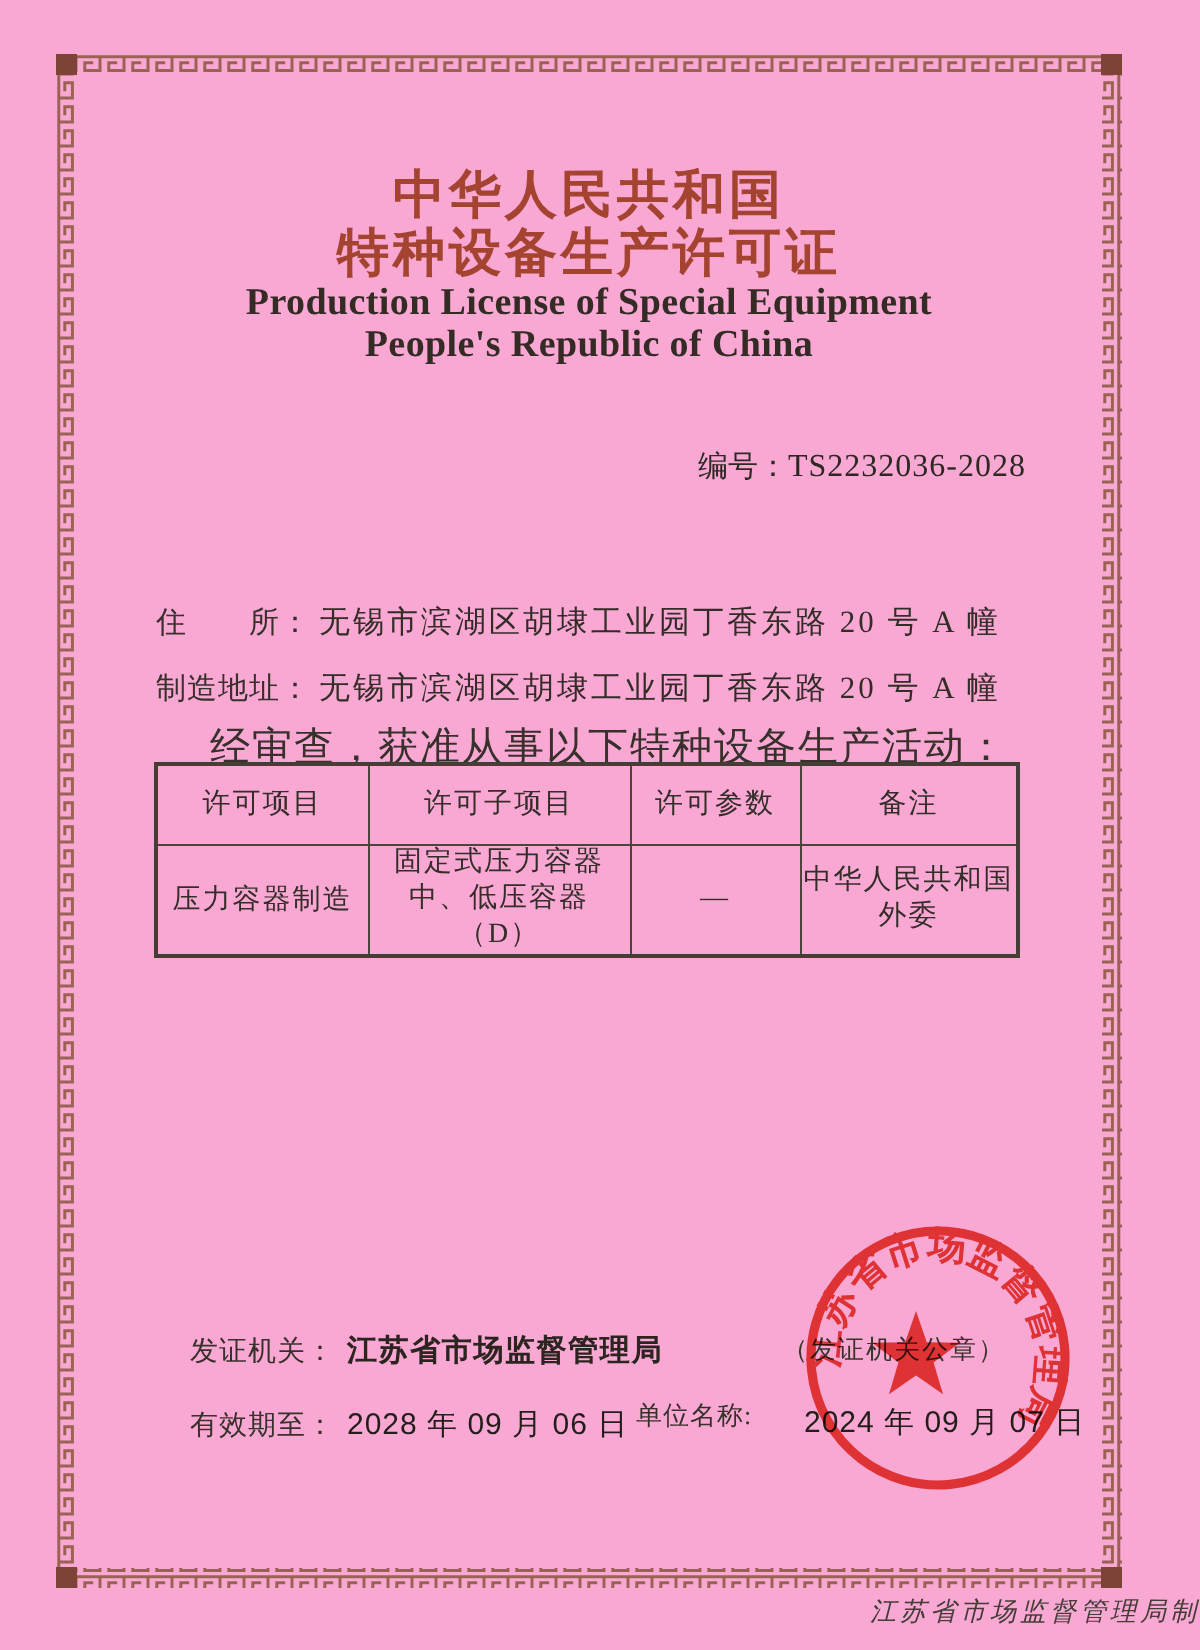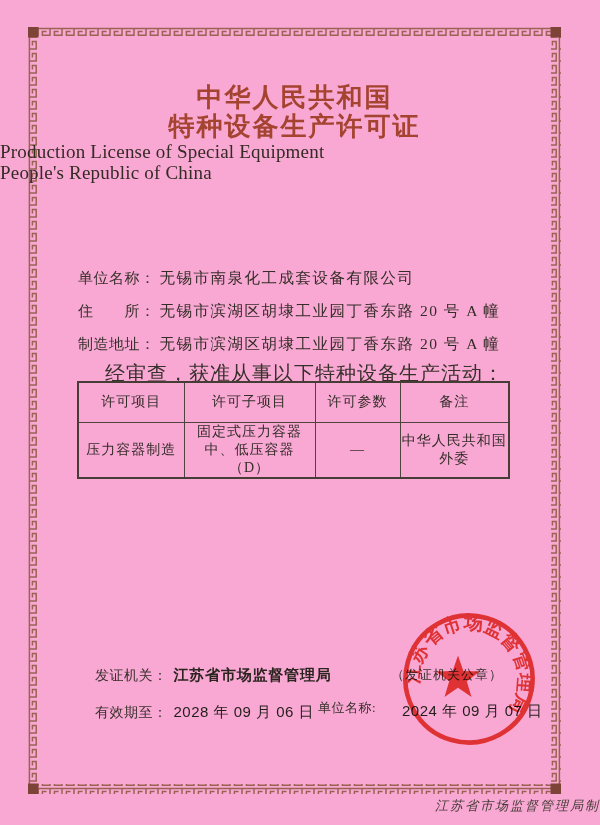--- a/index.html
+++ b/index.html
@@ -17,22 +17,22 @@
   .abs{position:absolute;}
   
   .border-frame{position:absolute;left:28px;top:27px;}
   
   .title-cn{
     left:0;width:589px;text-align:center;
     font-size:26px;font-weight:700;color:#a4432f;
     letter-spacing:2px;line-height:27px;white-space:nowrap;
   }
   .title-en{
-    left:0;width:589px;
-    font-size:19px;font-weight:400;color:#352b25;
+    left:0;width:589px;text-align:center;
+    font-size:19px;font-weight:700;color:#352b25;
     letter-spacing:0.2px;line-height:20px;white-space:nowrap;
   }
   
   .license-no{
     top:224px;right:87px;font-size:15px;color:#2e2823;white-space:nowrap;
   }
   .license-no .num{font-size:16px;letter-spacing:0.5px;}
   
   .field{position:absolute;left:78px;white-space:nowrap;color:#38302a;}
   .flabel{font-size:15px;letter-spacing:0.5px;}
@@ -108,24 +108,24 @@
     <rect x="522.5" y="0" width="10.5" height="10.5" fill="#7c4336"></rect>
     <rect x="0" y="756.5" width="10.5" height="10.5" fill="#7c4336"></rect>
     <rect x="522.5" y="756.5" width="10.5" height="10.5" fill="#7c4336"></rect>
   </svg>
 
   <div class="abs title-cn" style="top:84px">中华人民共和国</div>
   <div class="abs title-cn" style="top:113px">特种设备生产许可证</div>
   <div class="abs title-en" style="top:142px">Production License of Special Equipment</div>
   <div class="abs title-en" style="top:163px">People's Republic of China</div>
 
+  <div class="abs license-no">
+    <span>编号：</span><span class="num">TS2232036-2028</span>
+  </div>
 
-  <div class="field" style="top:268px">
-    <span class="flabel">单位名称：</span><span class="fvalue">无锡市南泉化工成套设备有限公司</span>
-  </div>
   <div class="field" style="top:301px">
     <span class="flabel">住　　所：</span><span class="fvalue">无锡市滨湖区胡埭工业园丁香东路 20 号 A 幢</span>
   </div>
   <div class="field" style="top:334px">
     <span class="flabel">制造地址：</span><span class="fvalue">无锡市滨湖区胡埭工业园丁香东路 20 号 A 幢</span>
   </div>
 
   <div class="abs note-line">经审查，获准从事以下特种设备生产活动：</div>
 
   <table class="lic">

